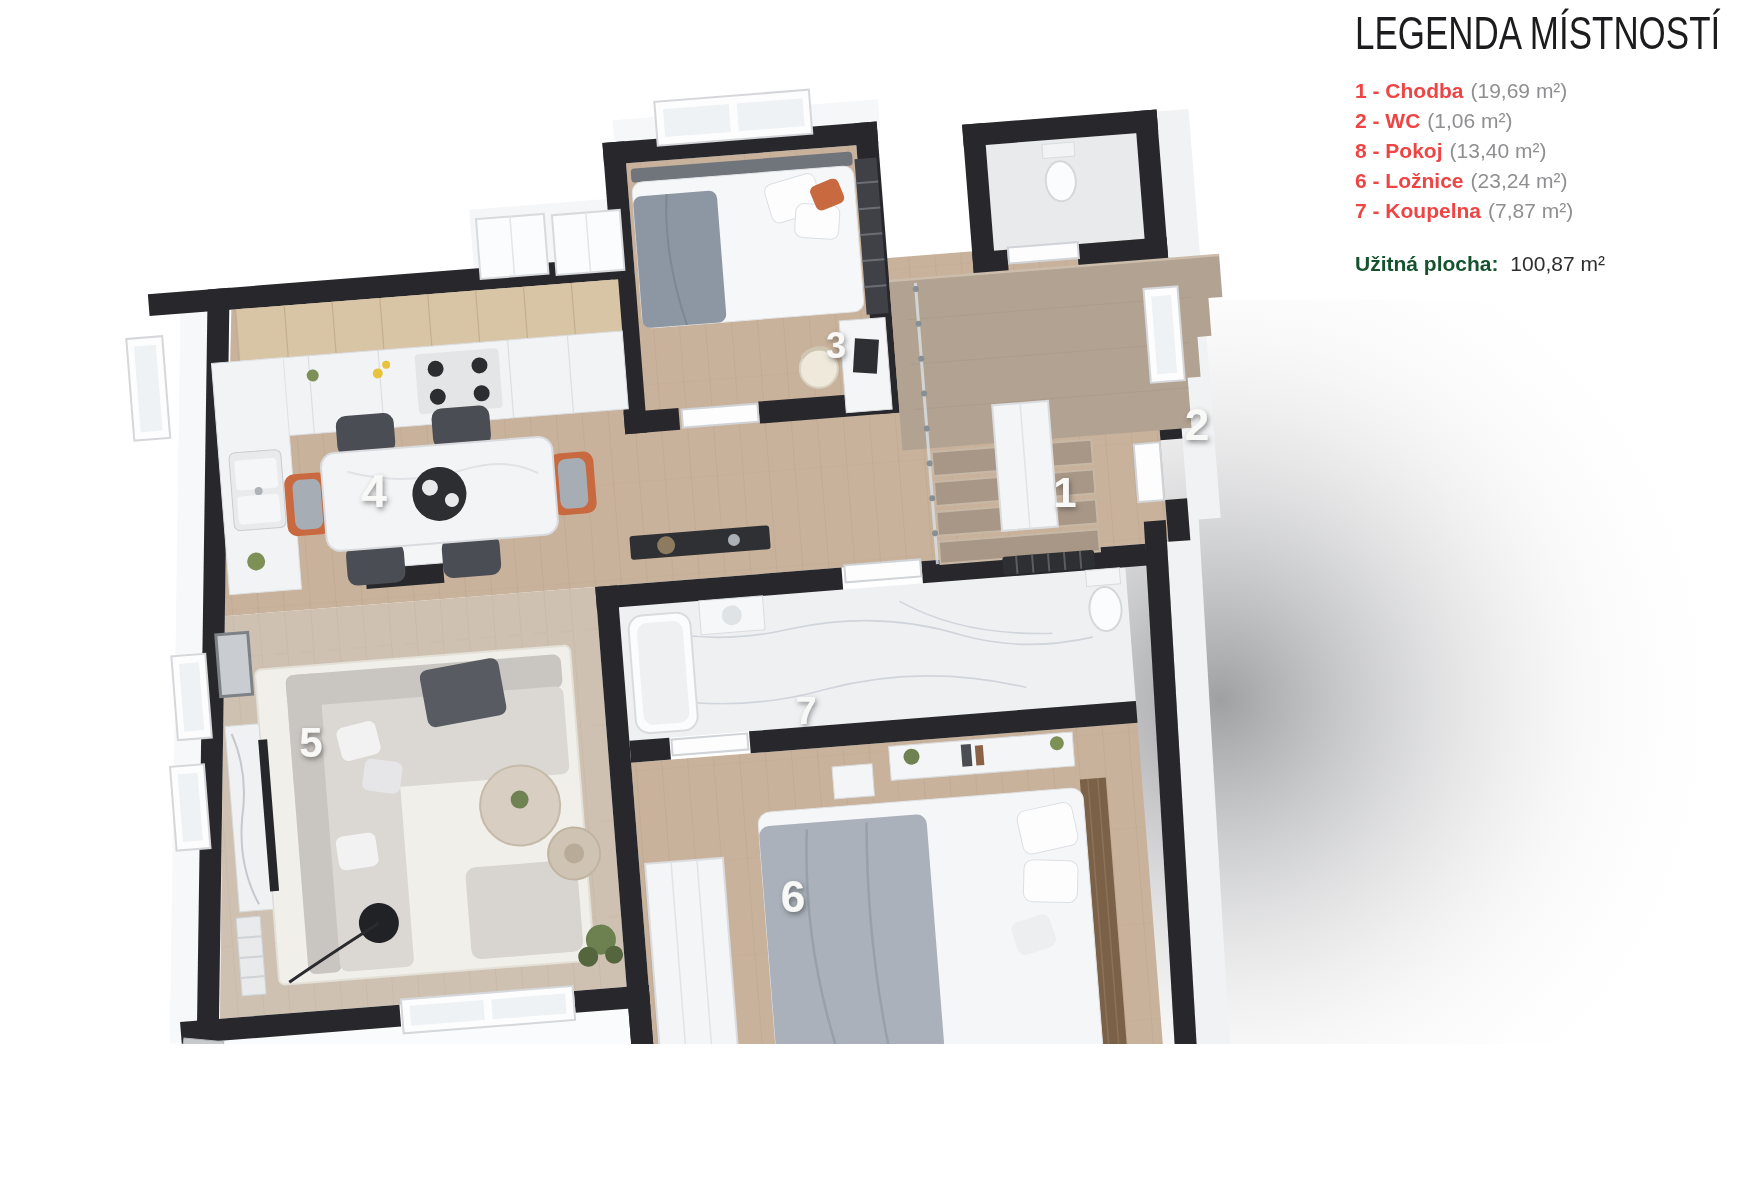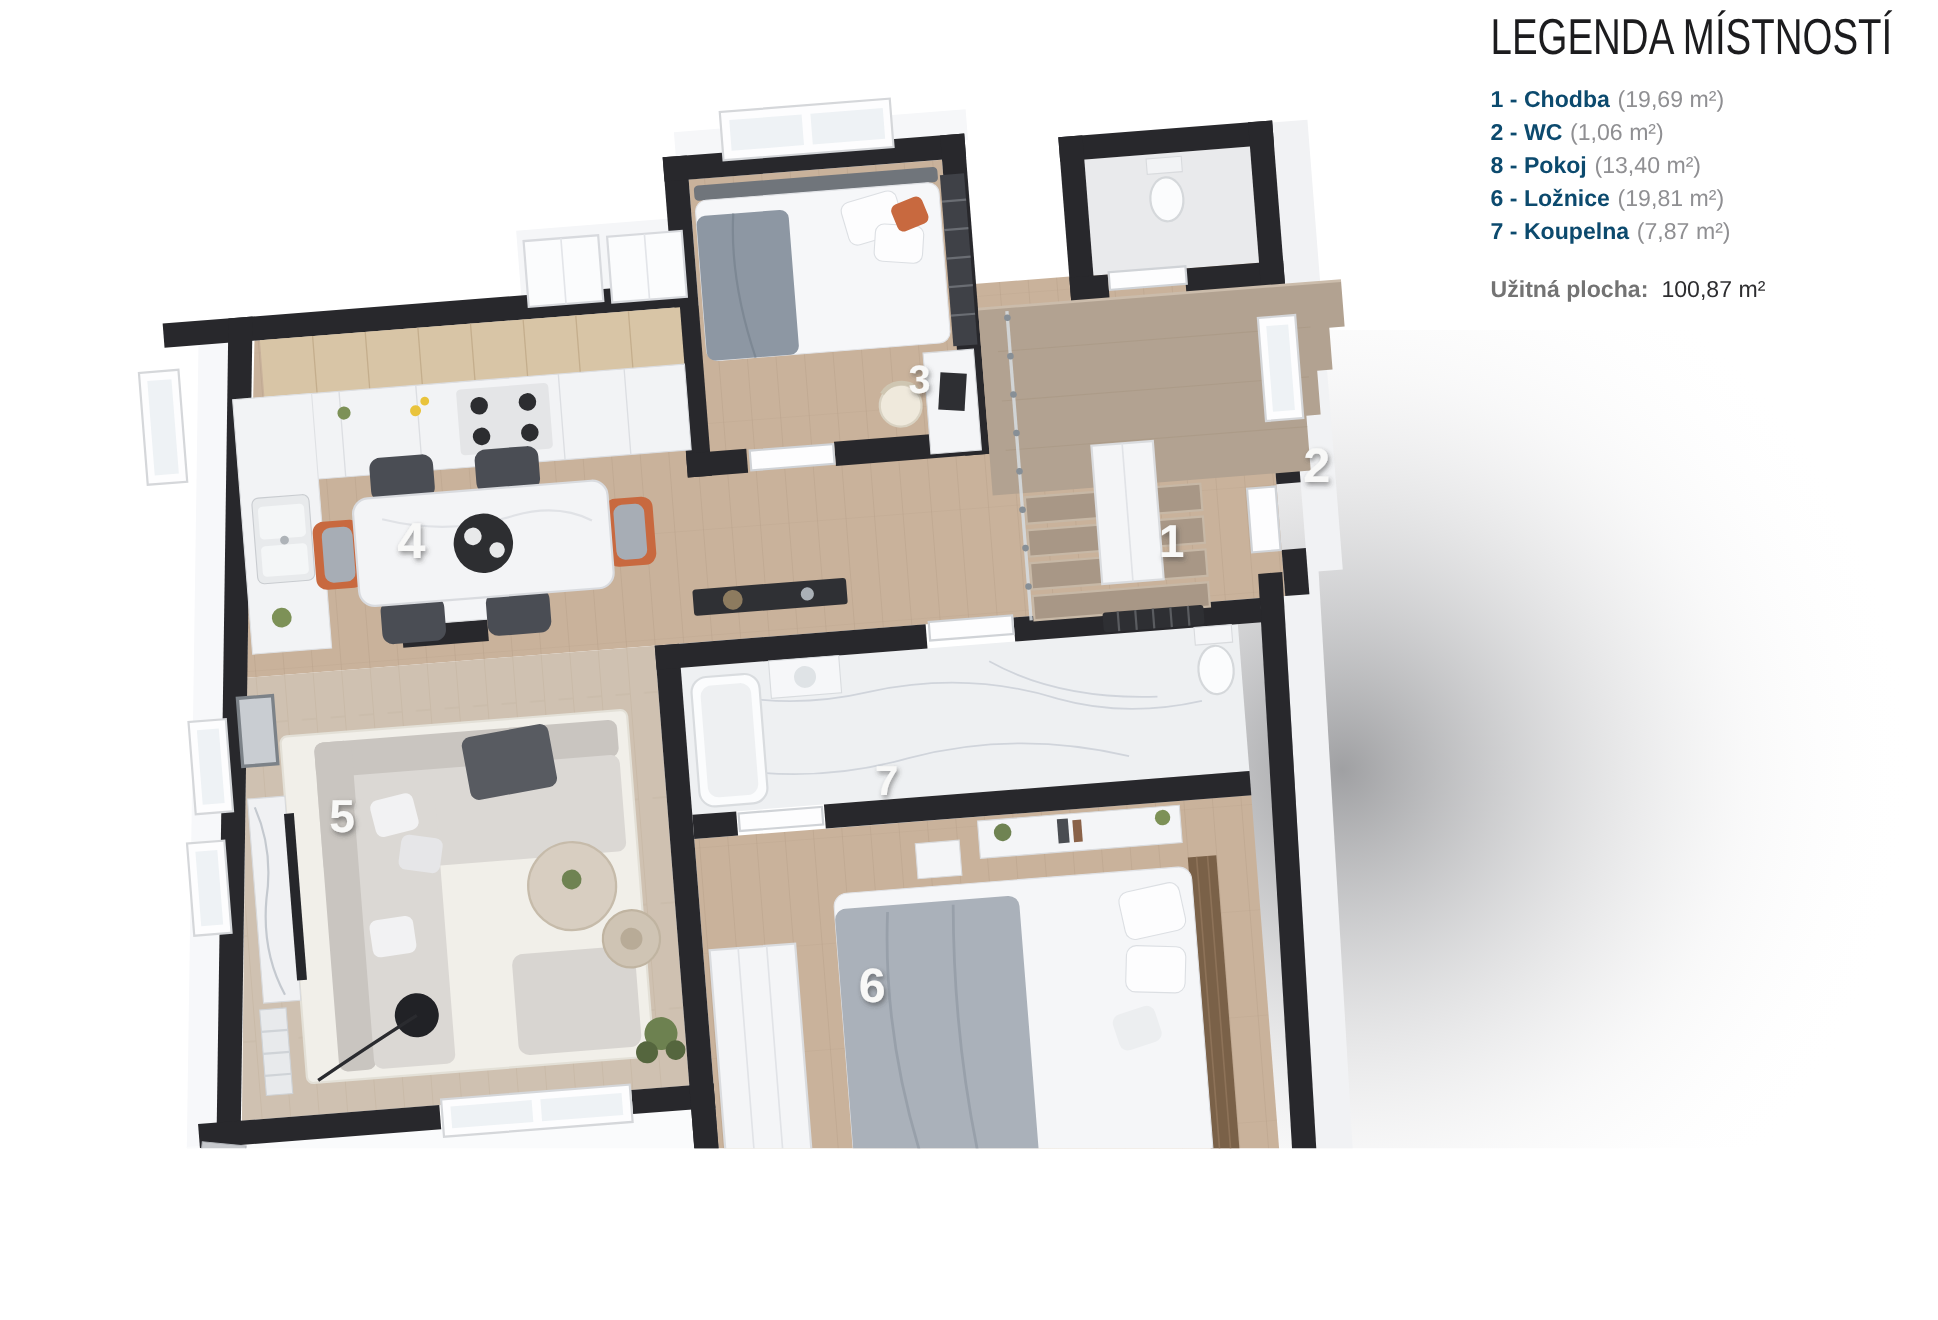--- a/index.html
+++ b/index.html
@@ -13,24 +13,24 @@
     position:absolute;left:46px;top:22px;font-size:40px;font-weight:400;
     color:#1b1b1d;letter-spacing:.5px;transform:scaleX(.92);transform-origin:left top;
   }
   .legend{position:absolute;left:1355px;top:6px;width:400px;}
   .legend-title{
     margin:0 0 16px 0;font-size:46px;font-weight:400;color:#1c1c1e;
     white-space:nowrap;transform:scaleX(.76);transform-origin:left top;letter-spacing:0;
   }
   .legend-items{margin-top:2px;}
   .legend-item{font-size:21px;line-height:30px;white-space:nowrap;}
-  .li-bold{font-weight:700;color:#0c4a6e;}
+  .li-bold{font-weight:700;color:#ef4444;}
   .li-area{font-weight:400;color:#8f8f92;margin-left:7px;}
   .legend-total{margin-top:26px;font-size:21px;white-space:nowrap;}
-  .lt-label{font-weight:700;color:#737373;}
+  .lt-label{font-weight:700;color:#14532d;}
   .lt-value{font-weight:400;color:#2e2e30;margin-left:6px;}
   svg.plan{position:absolute;left:0;top:0;}
   text.room-num{font-family:"Liberation Sans",sans-serif;font-weight:700;}
 </style>
 </head>
 <body>
 
 <div class="stage" style="--wall: #28282c; --wood: #c9b29b; --woodLight: #cfc1b1; --marble: #eef0f2; --stair: #b2a291; --tread: #a89786; --cab: #d8c5a6; --orange: #c8693f; --num: #f8f8f7;">
 
   <div class="floor-label">1.NP</div>
@@ -325,21 +325,21 @@
         <text x="806" y="711" class="room-num" text-anchor="middle" dominant-baseline="central" font-size="38" fill="var(--num,#f8f8f7)" filter="url(#numShadow)">7</text>
       </g>
   </svg>
 
   <div class="legend">
     <h1 class="legend-title">LEGENDA MÍSTNOSTÍ</h1>
     <div class="legend-items" id="legend-items">
         <div class="legend-item"><span class="li-bold">1 - Chodba</span><span class="li-area">(19,69 m²)</span></div>
         <div class="legend-item"><span class="li-bold">2 - WC</span><span class="li-area">(1,06 m²)</span></div>
         <div class="legend-item"><span class="li-bold">8 - Pokoj</span><span class="li-area">(13,40 m²)</span></div>
-        <div class="legend-item"><span class="li-bold">6 - Ložnice</span><span class="li-area">(19,81 m²)</span></div>
+        <div class="legend-item"><span class="li-bold">6 - Ložnice</span><span class="li-area">(23,24 m²)</span></div>
         <div class="legend-item"><span class="li-bold">7 - Koupelna</span><span class="li-area">(7,87 m²)</span></div>
       </div>
     <div class="legend-total">
       <span class="lt-label">Užitná plocha:</span>
       <span class="lt-value">100,87 m²</span>
     </div>
   </div>
 
 </div>
 

